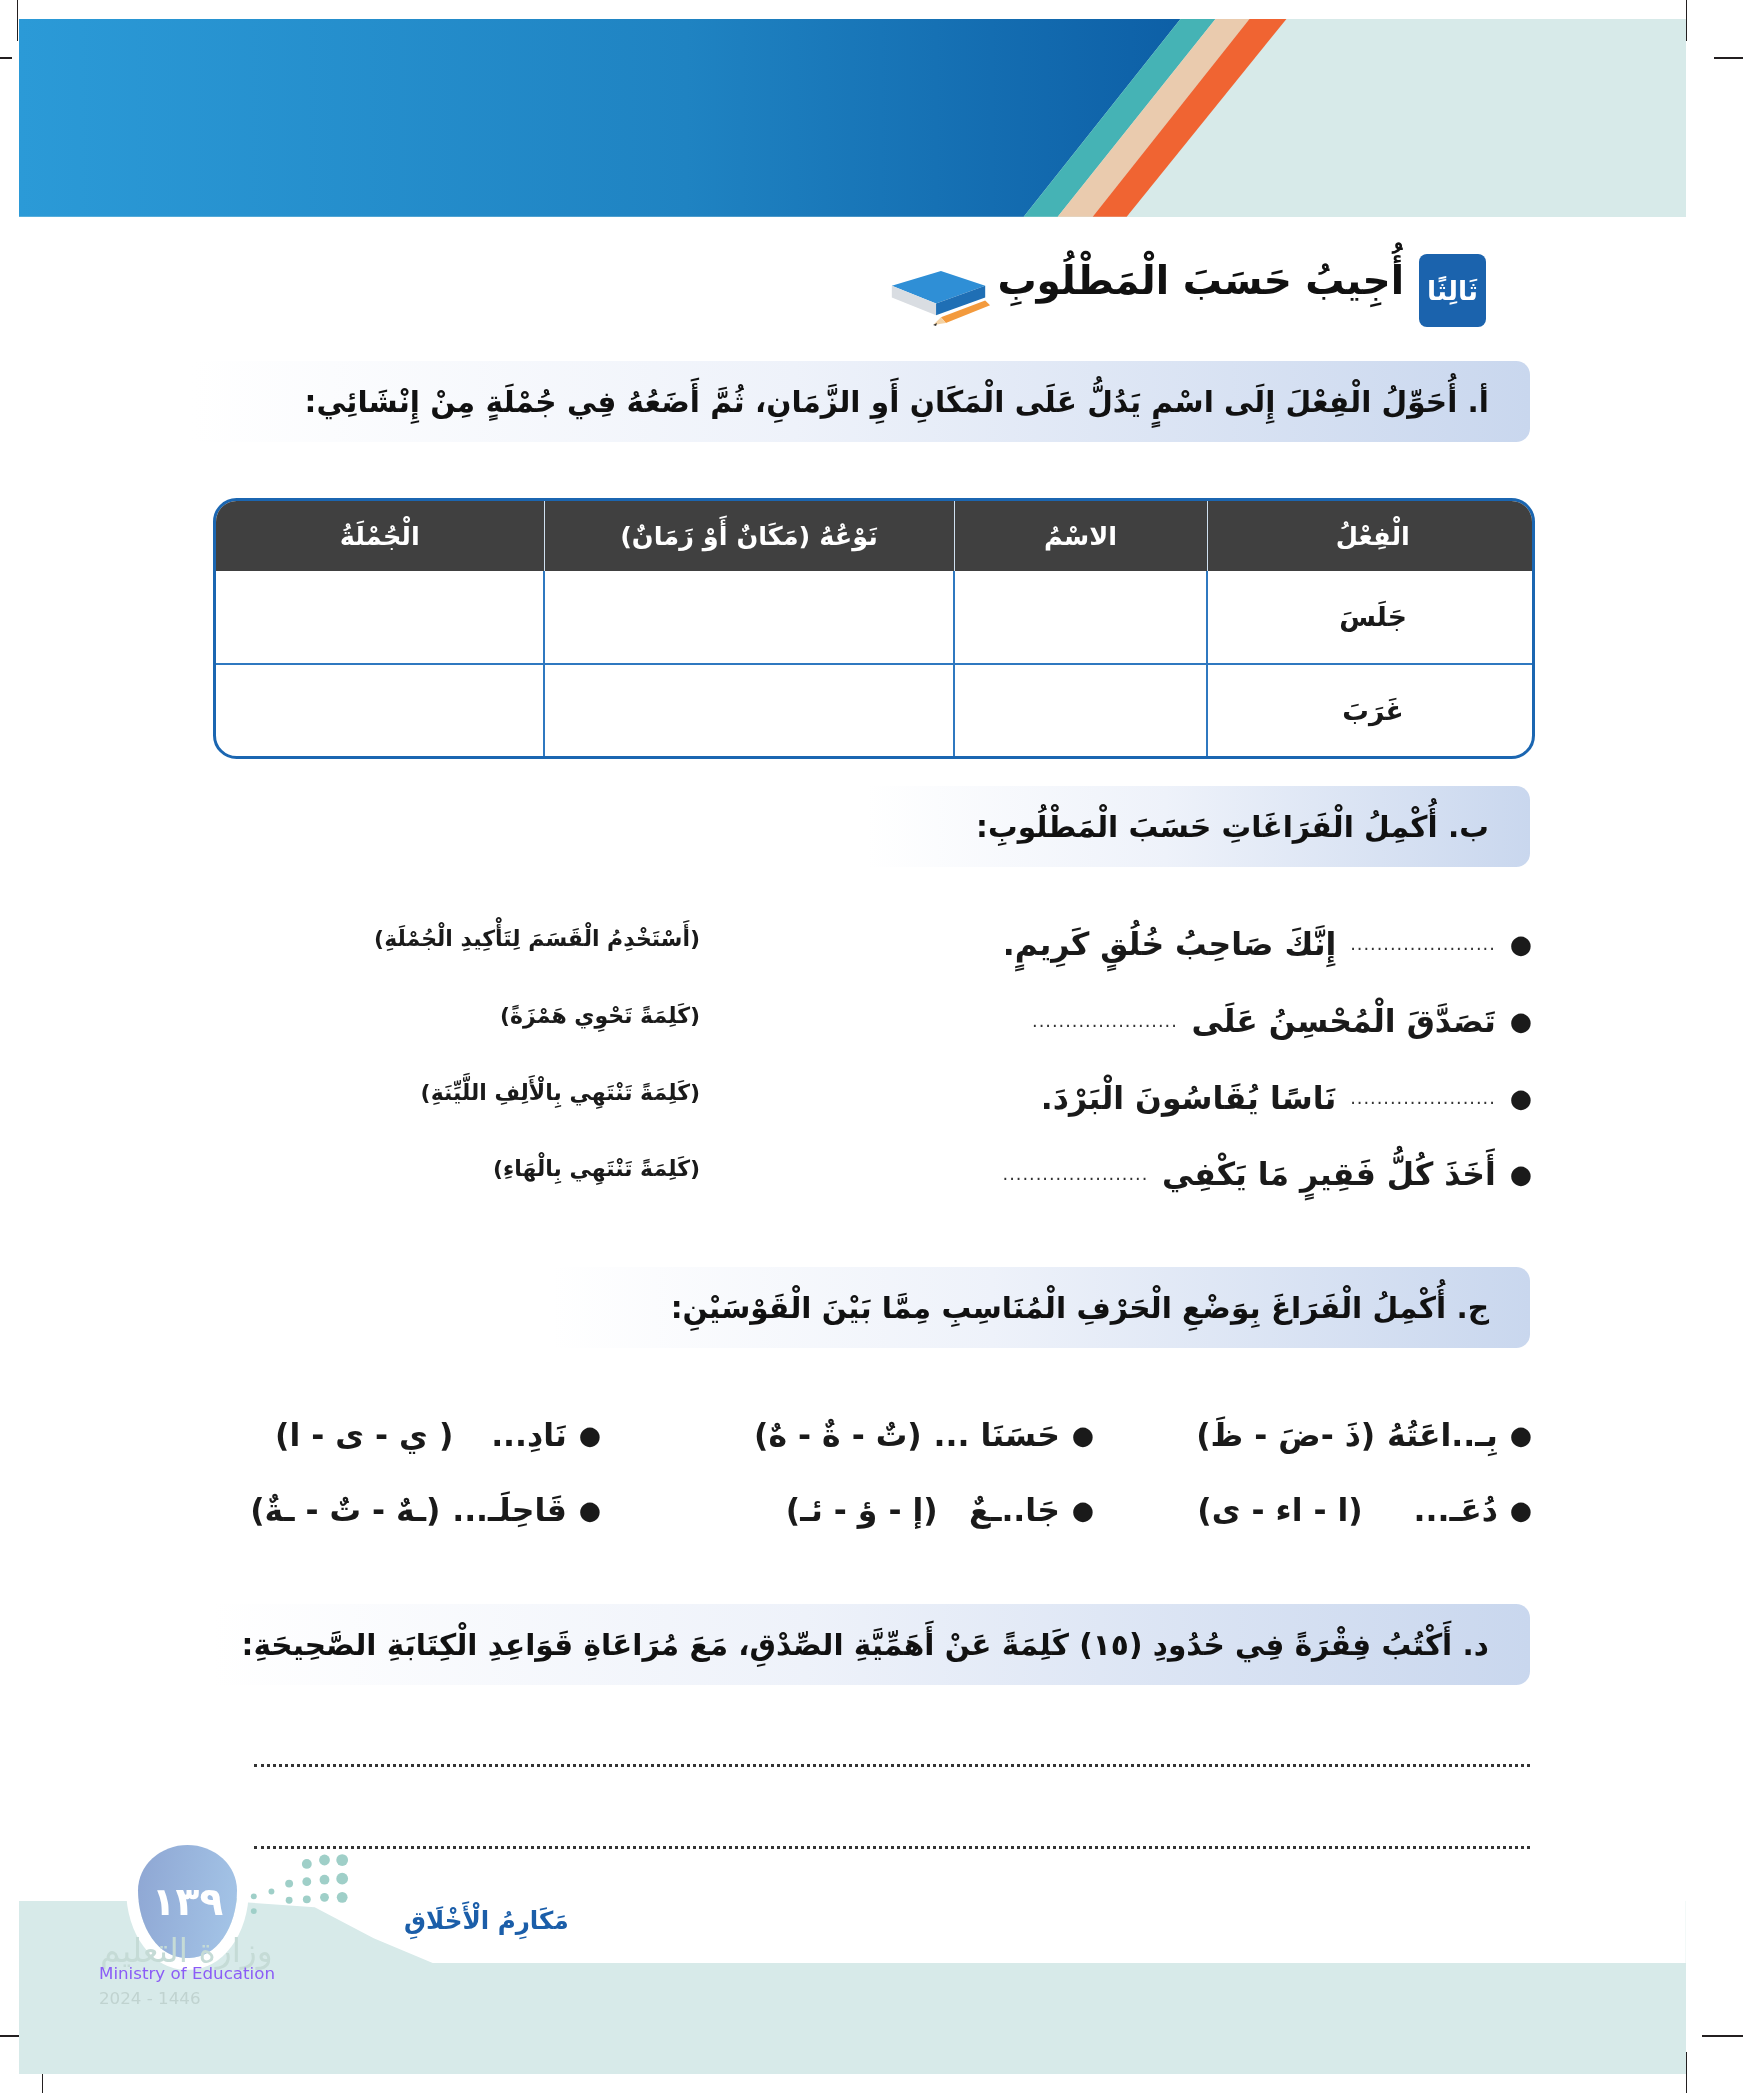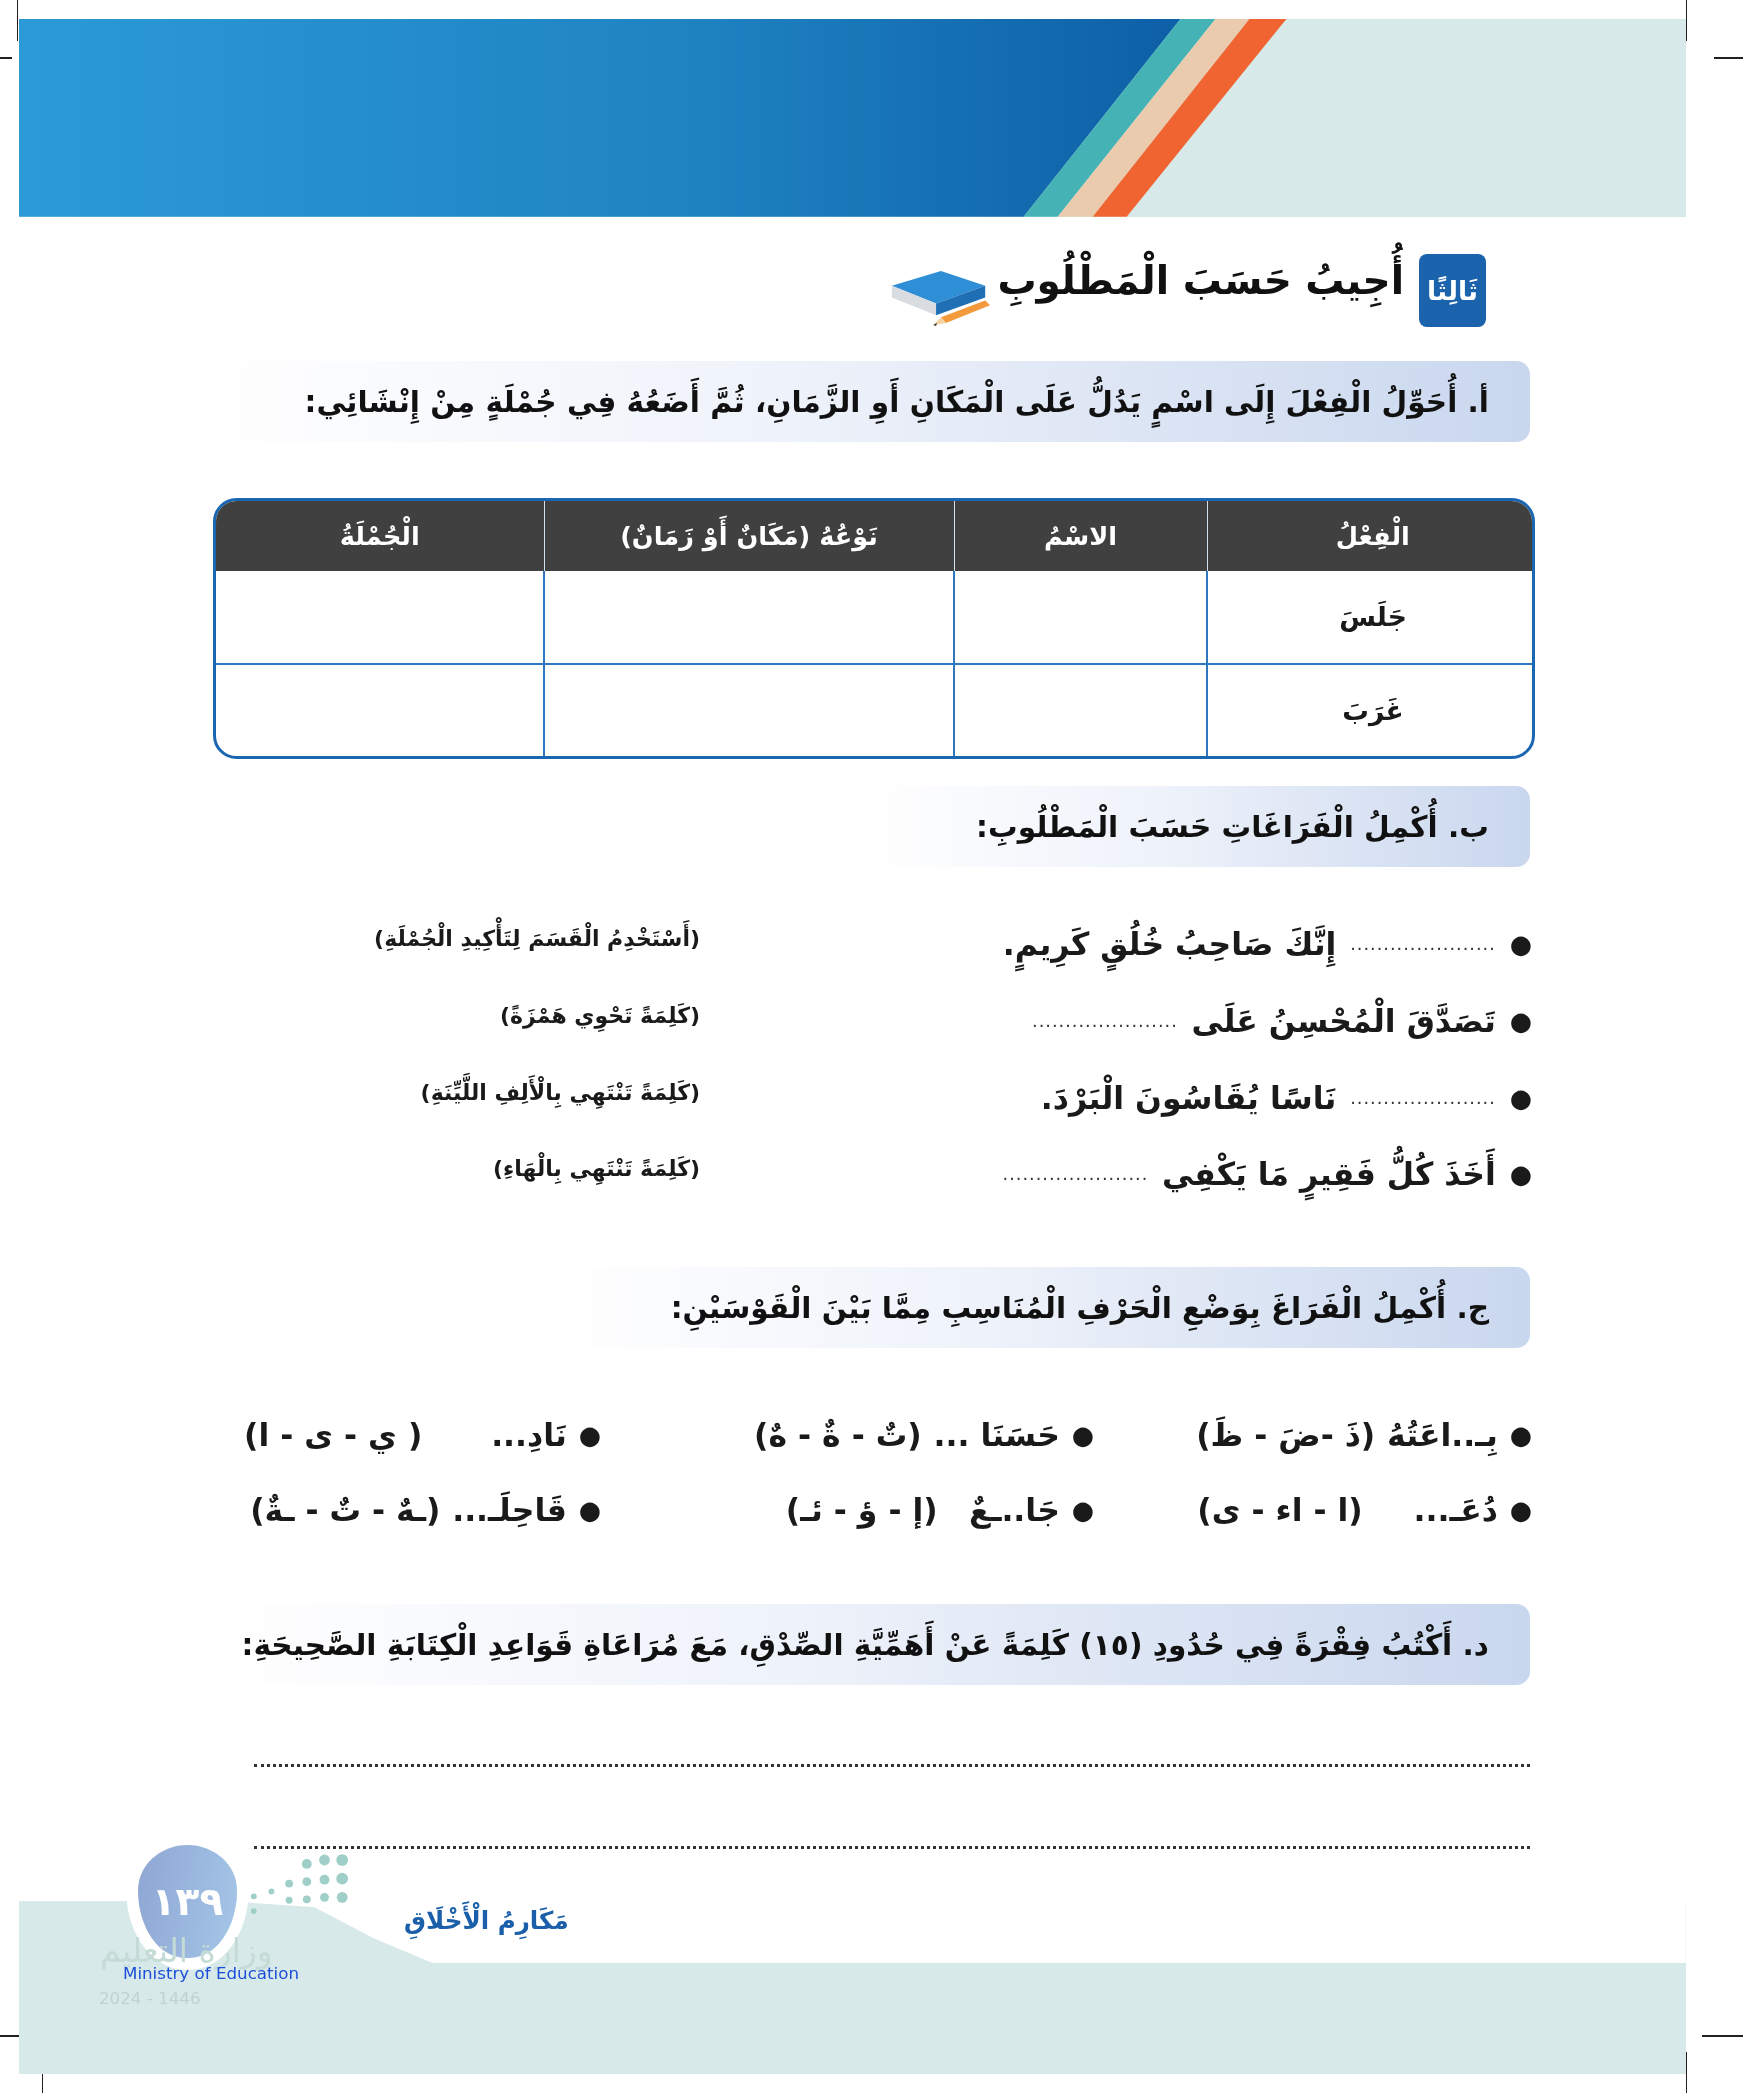--- a/index.html
+++ b/index.html
@@ -106,21 +106,21 @@
     box-shadow: 0 0 0 11.8px #fff;
     color: #fff; font-size: 39px; font-weight: bold;
     display: flex; align-items: center; justify-content: center;
   }
   .dot-grid { left: 185px; top: 1852px; width: 167px; height: 74px; }
   .footer-book {
     left: 404px; top: 1906px; direction: rtl; color: #1b5ea9;
     font-size: 24.6px; font-weight: bold;
   }
   .ministry-ar { left: 100px; top: 1931px; font-size: 33px; color: #c5dbd6; direction: rtl; }
-  .ministry-en { left: 99px; top: 1963px; font-size: 16.7px; color: #1d4ed8; margin-left: 24px; }
+  .ministry-en { left: 99px; top: 1963px; font-size: 16.7px; color: #8b5cf6; }
   .ministry-yr { left: 99px; top: 1988px; font-size: 16.7px; color: #c0d3d0; }
 </style>
 </head>
 <body>
 
 <div class="crop" style="left:0;top:57px;width:11.8px;height:2px;"></div>
 <div class="crop" style="left:16.7px;top:0;width:1px;height:41px;"></div>
 <div class="crop" style="left:1714px;top:57px;width:29.6px;height:2px;"></div>
 <div class="crop" style="left:1686px;top:0;width:1px;height:41px;"></div>
 <div class="crop" style="left:0;top:2035px;width:31.5px;height:2px;"></div>
@@ -223,21 +223,21 @@
   <span>(ذَ -ضَ - ظَ)</span>
 </div>
 <div class="c-item" style="right:650px;top:1417px;">
   <span class="bullet">●</span>
   <span>حَسَنَا ...</span>
   <span>(تٌ - ةٌ - هٌ)</span>
 </div>
 <div class="c-item" style="right:1143px;top:1417px;">
   <span class="bullet">●</span>
   <span>نَادِ...</span>
-  <span style="margin-right:57px;">( ي - ى - ا)</span>
+  <span style="margin-right:26px;">( ي - ى - ا)</span>
 </div>
 <div class="c-item" style="right:212px;top:1492px;">
   <span class="bullet">●</span>
   <span>دُعَـ...</span>
   <span style="margin-right:39px;">(ا - اء - ى)</span>
 </div>
 <div class="c-item" style="right:650px;top:1492px;">
   <span class="bullet">●</span>
   <span>جَا..ـعٌ</span>
   <span style="margin-right:19.7px;">(إ - ؤ - ئـ)</span>

